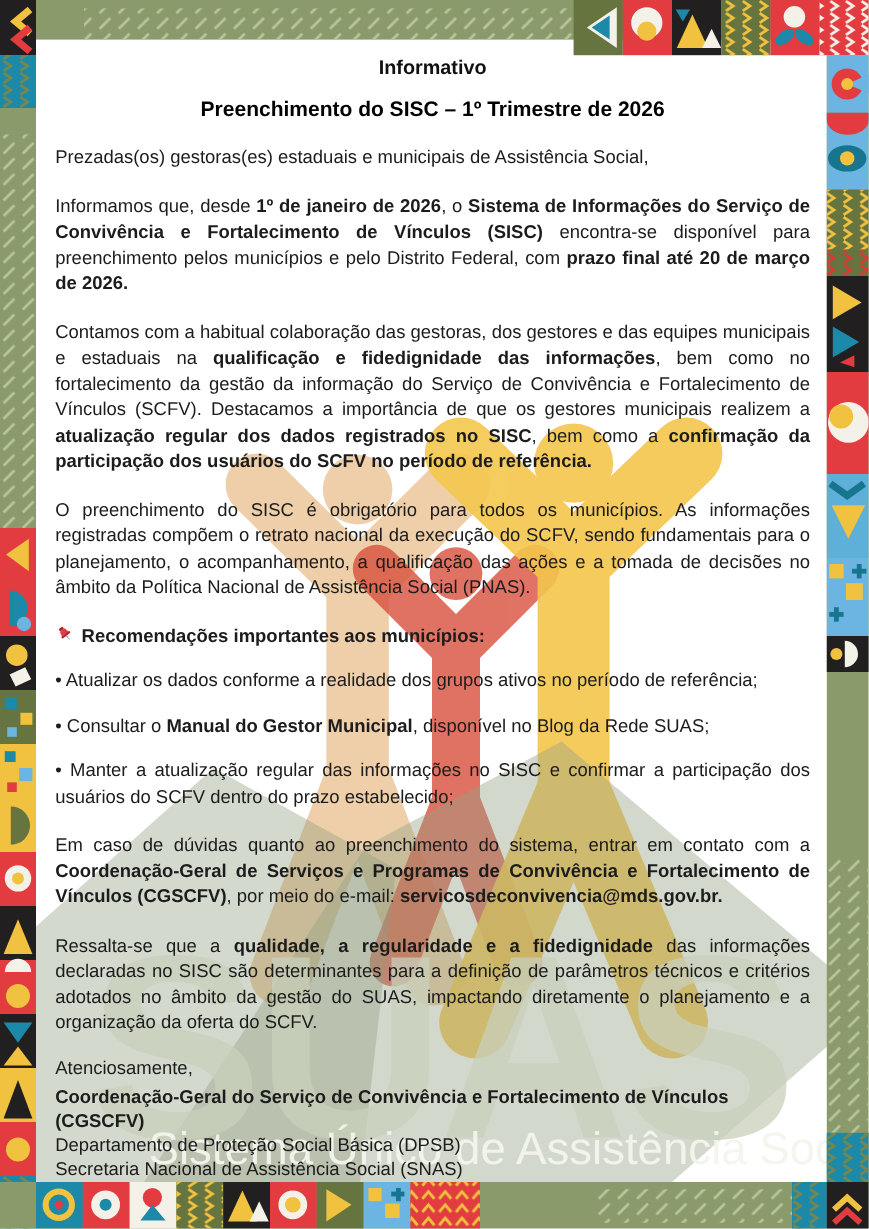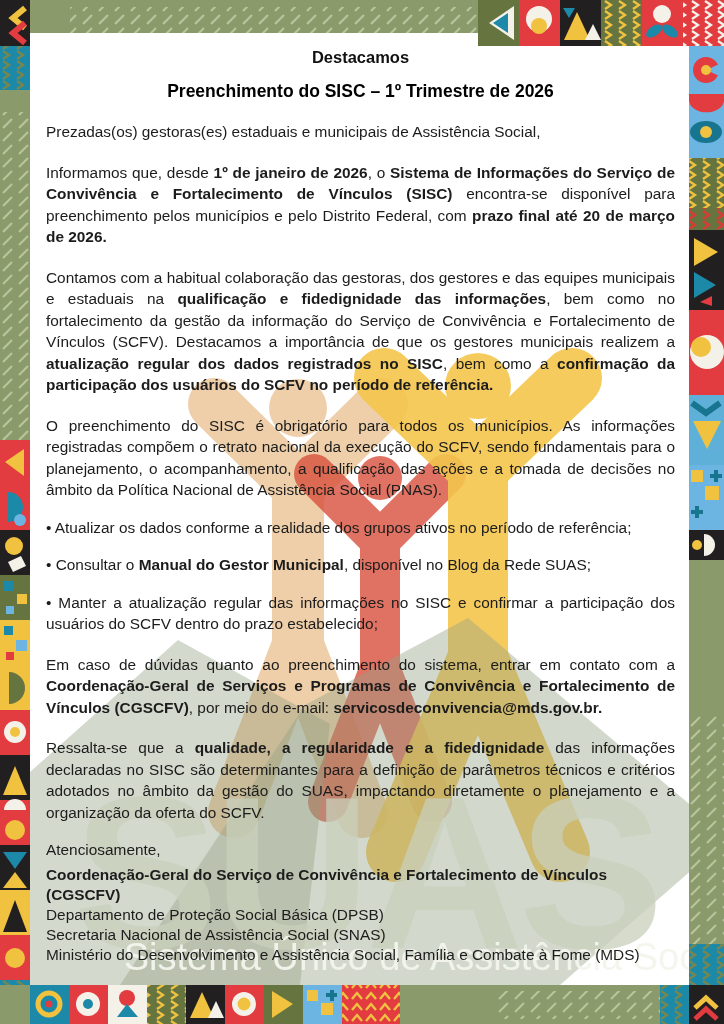--- a/index.html
+++ b/index.html
@@ -60,28 +60,36 @@
     </g>
     <g>
       <polygon points="30,985 30,772 178,640 330,724 300,985" fill="#8f9c7d" opacity="0.38"></polygon>
       <polygon points="120,985 305,705 468,618 694,808 694,868 560,985" fill="#96a285" opacity="0.42"></polygon>
     </g>
     <text x="366" y="948" text-anchor="middle" font-family="&quot;Liberation Sans&quot;, sans-serif" font-weight="bold" font-size="218" letter-spacing="-5" fill="#c9d0bc" opacity="0.75">SUAS</text>
     <text x="430" y="970" text-anchor="middle" font-family="&quot;Liberation Sans&quot;, sans-serif" font-size="38" fill="#f4f6ee" opacity="0.95">Sistema Único de Assistência Social</text>
   </svg>
 
   <div class="content">
-    <h1 class="title">Destacamos</h1>
+    <h1 class="title">Informativo</h1>
     <h2 class="subtitle">Preenchimento do SISC – 1º Trimestre de 2026</h2>
 
     <p><span>Prezadas(os) gestoras(es) estaduais e municipais de Assistência Social,</span></p>
     <p><span>Informamos que, desde </span><span class="b">1º de janeiro de 2026</span><span>, o </span><span class="b">Sistema de Informações do Serviço de Convivência e Fortalecimento de Vínculos (SISC)</span><span> encontra-se disponível para preenchimento pelos municípios e pelo Distrito Federal, com </span><span class="b">prazo final até 20 de março de 2026.</span></p>
     <p><span>Contamos com a habitual colaboração das gestoras, dos gestores e das equipes municipais e estaduais na </span><span class="b">qualificação e fidedignidade das informações</span><span>, bem como no fortalecimento da gestão da informação do Serviço de Convivência e Fortalecimento de Vínculos (SCFV). Destacamos a importância de que os gestores municipais realizem a </span><span class="b">atualização regular dos dados registrados no SISC</span><span>, bem como a </span><span class="b">confirmação da participação dos usuários do SCFV no período de referência.</span></p>
     <p><span>O preenchimento do SISC é obrigatório para todos os municípios. As informações registradas compõem o retrato nacional da execução do SCFV, sendo fundamentais para o planejamento, o acompanhamento, a qualificação das ações e a tomada de decisões no âmbito da Política Nacional de Assistência Social (PNAS).</span></p>
 
+    <p class="rec-heading"><svg width="17" height="17" viewBox="0 0 24 24">
+          <g transform="rotate(-38 12 12)">
+            <rect x="9.2" y="2.5" width="5.6" height="3.4" rx="1" fill="#b91f2e"></rect>
+            <path d="M8.6 5.9 h6.8 l1.5 5.8 h-9.8 z" fill="#e03a45"></path>
+            <rect x="5.8" y="11.6" width="12.4" height="2.6" rx="1.2" fill="#b91f2e"></rect>
+            <path d="M11.1 14.2 h1.8 l-0.9 7.6 z" fill="#9aa0a6"></path>
+          </g>
+        </svg><span><span class="b">Recomendações importantes aos municípios:</span></span></p>
 
     <p class="bullet"><span>• Atualizar os dados conforme a realidade dos grupos ativos no período de referência;</span></p>
     <p class="bullet"><span>• Consultar o </span><span class="b">Manual do Gestor Municipal</span><span>, disponível no Blog da Rede SUAS;</span></p>
     <p class="bullet"><span>• Manter a atualização regular das informações no SISC e confirmar a participação dos usuários do SCFV dentro do prazo estabelecido;</span></p>
 
     <p><span>Em caso de dúvidas quanto ao preenchimento do sistema, entrar em contato com a </span><span class="b">Coordenação-Geral de Serviços e Programas de Convivência e Fortalecimento de Vínculos (CGSCFV)</span><span>, por meio do e-mail: </span><span class="b">servicosdeconvivencia@mds.gov.br.</span></p>
     <p><span>Ressalta-se que a </span><span class="b">qualidade, a regularidade e a fidedignidade</span><span> das informações declaradas no SISC são determinantes para a definição de parâmetros técnicos e critérios adotados no âmbito da gestão do SUAS, impactando diretamente o planejamento e a organização da oferta do SCFV.</span></p>
 
     <p class="closing"><span>Atenciosamente,</span></p>
 

